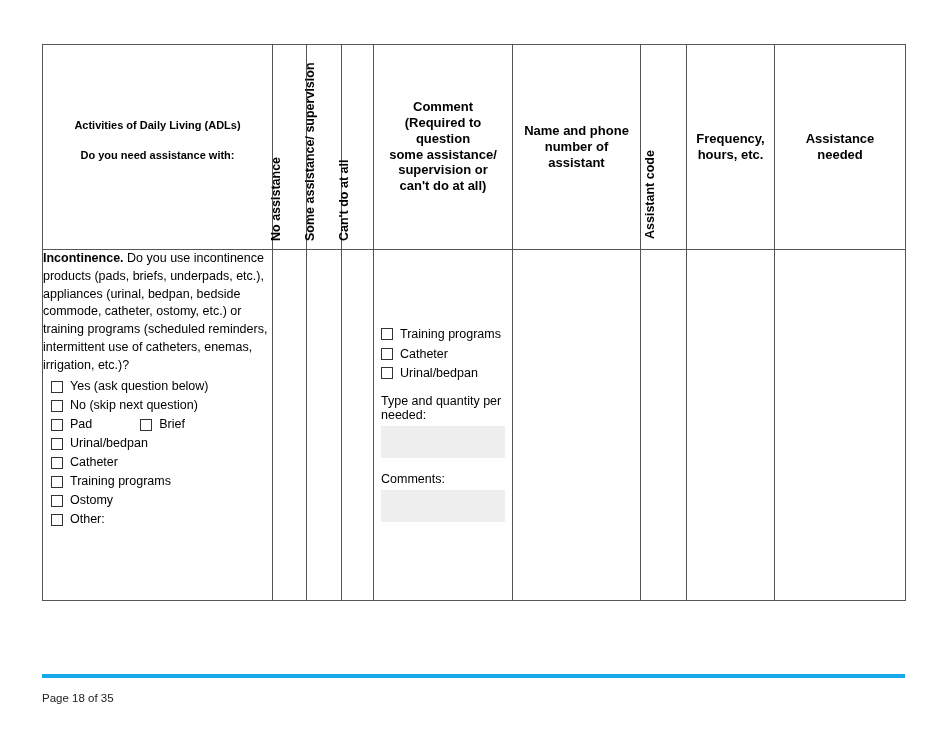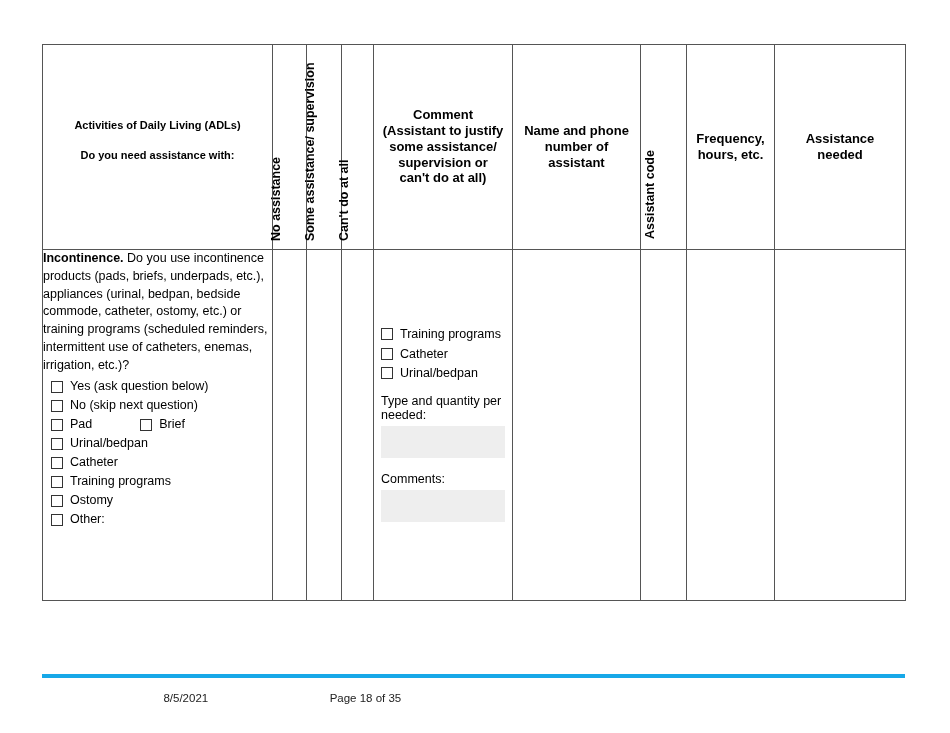--- a/index.html
+++ b/index.html
@@ -216,21 +216,21 @@
       <span class="vtext">Some assistance/ supervision</span>
     </td>
 
     <td class="hdr-vert">
       <span class="vtext">Can't do at all</span>
     </td>
 
     <td class="hdr-horiz">
       <div class="hdr-box">
         <div>Comment</div>
-        <div>(Assistant to justify</div>
+        <div>(Required to question</div>
         <div>some assistance/</div>
         <div>supervision or</div>
         <div>can't do at all)</div>
       </div>
     </td>
 
     <td class="hdr-horiz">
       <div class="hdr-box">
         <div>Name and phone</div>
         <div>number of</div>
@@ -332,15 +332,14 @@
     <td></td>
     <td></td>
     <td></td>
   </tr>
 </tbody>
   </table>
 
 <div class="footer-rule" style="background: rgb(23, 168, 232);"></div>
 
 <div class="footer-bar">
-  <span class="f-center">8/5/2021</span>
   <span class="f-right">Page 18 of 35</span>
 </div>
 
 </body></html>

